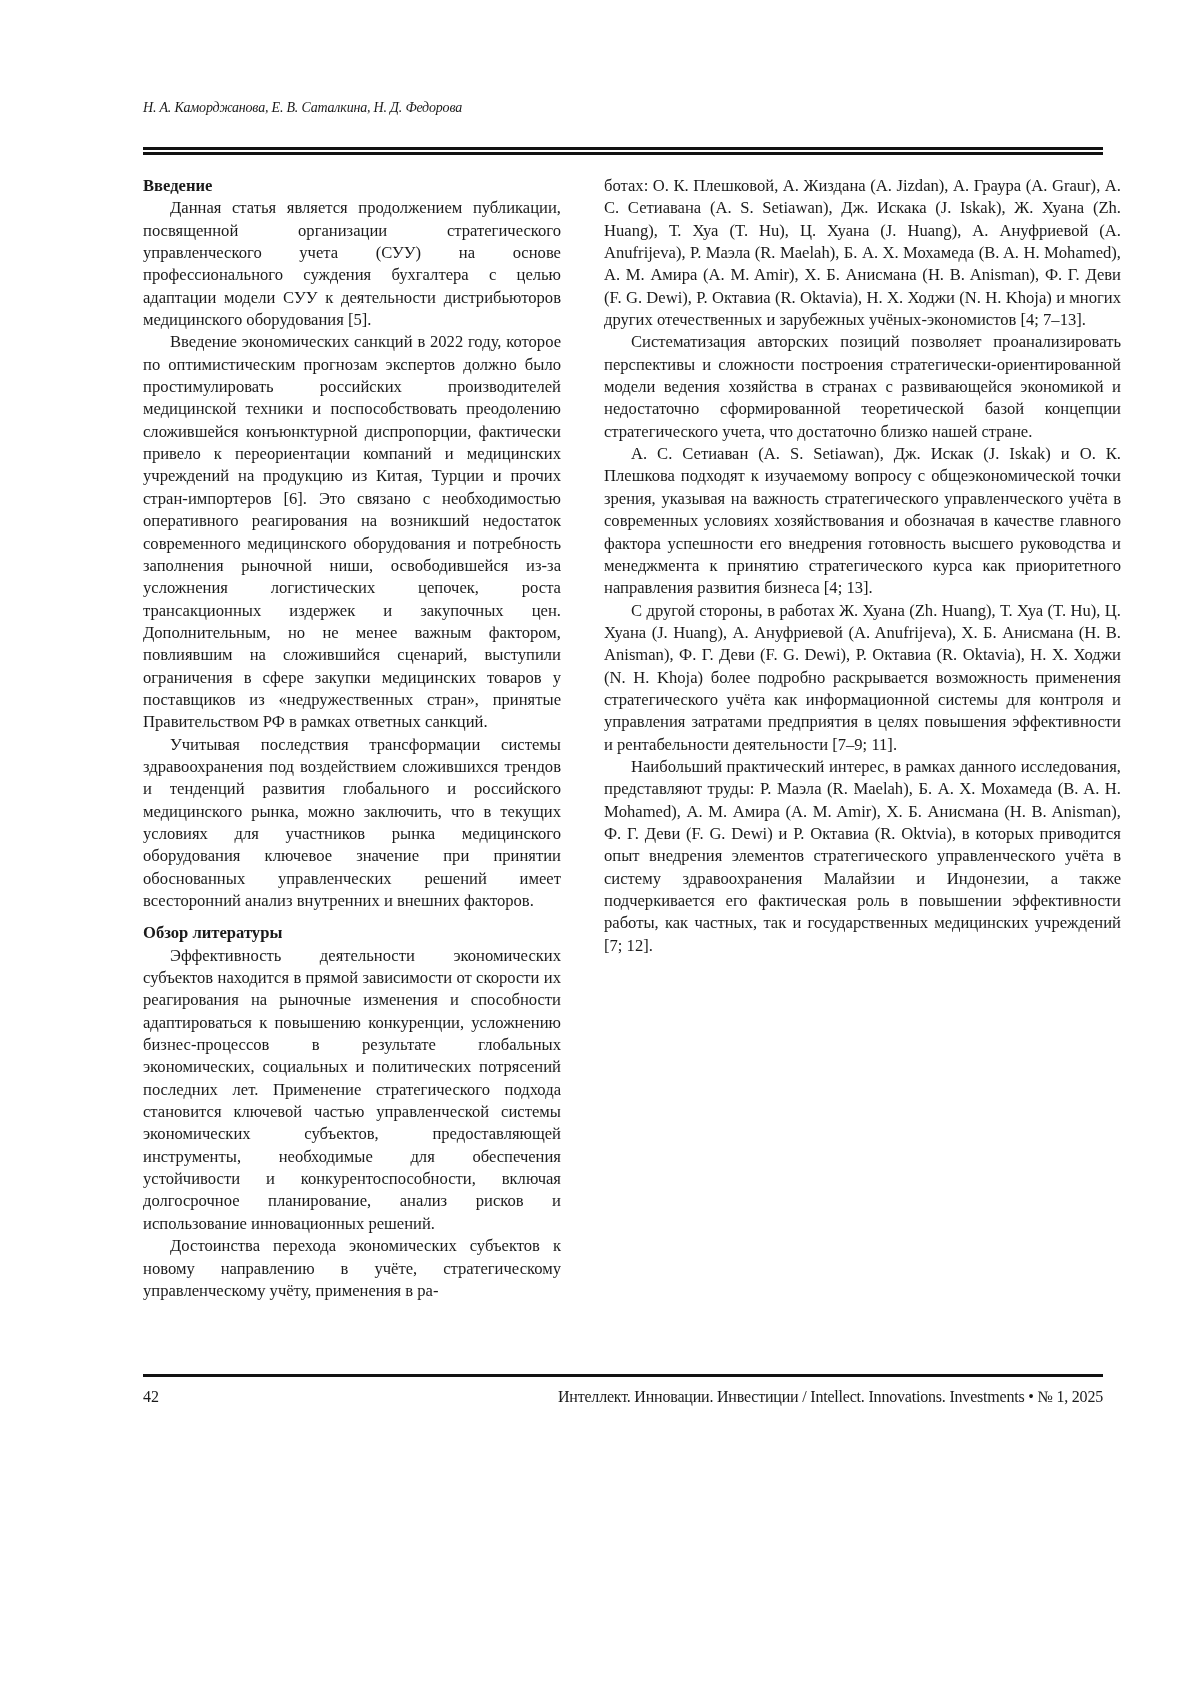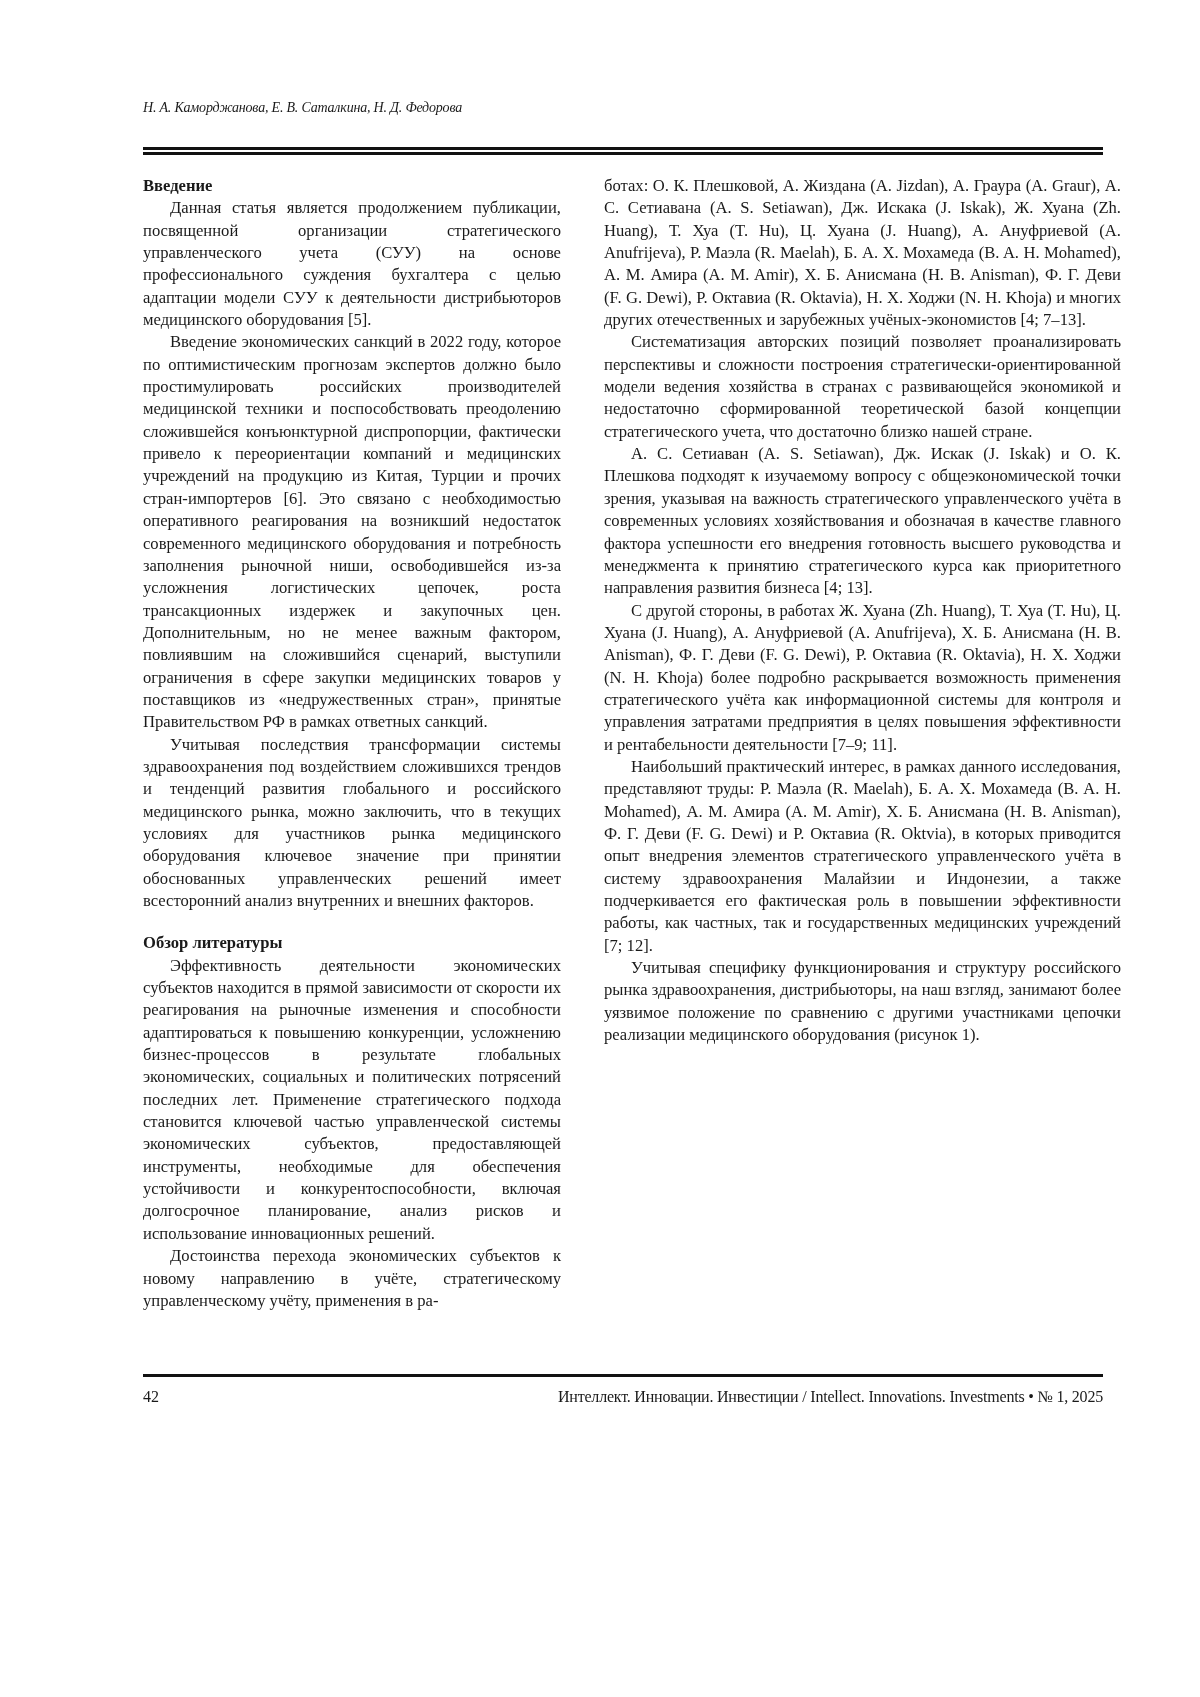--- a/index.html
+++ b/index.html
@@ -15,21 +15,21 @@
   .col {
     position: absolute; top: 175px; width: 418px;
     font-family: "Liberation Serif", serif; font-size: 16.6px; line-height: 22.35px;
     text-align: justify; hyphens: none;
   }
   .col.left { left: 143px; }
   .col.right { left: 586px; width: 517px; margin-left: 18px; }
   .col h2 {
     margin: 0; font-size: 16.6px; font-weight: bold; text-align: left; line-height: 22.35px;
   }
-  .col h2.second { margin-top: 20px; }
+  .col h2.second { margin-top: 10px; }
   .col p { margin: 0; text-indent: 27px; }
   .col p.cont { text-indent: 0; }
   .bottom-rule { position: absolute; left: 143px; width: 960px; top: 1374px; height: 3px; background: #111; }
   .footer { position: absolute; left: 143px; width: 960px; top: 1388px; height: 24px;
     font-family: "Liberation Serif", serif; font-size: 16px; }
   .page-number { position: absolute; left: 0; top: 0; }
   .journal-line { position: absolute; right: 0; top: 0; letter-spacing: -0.2px; }
 </style>
 </head>
 <body>
@@ -52,21 +52,20 @@
     <p>Эффективность деятельности экономических субъектов находится в прямой зависимости от скорости их реагирования на рыночные изменения и способности адаптироваться к повышению конкуренции, усложнению бизнес-процессов в результате глобальных экономических, социальных и политических потрясений последних лет. Применение стратегического подхода становится ключевой частью управленческой системы экономических субъектов, предоставляющей инструменты, необходимые для обеспечения устойчивости и конкурентоспособности, включая долгосрочное планирование, анализ рисков и использование инновационных решений.</p>
     <p>Достоинства перехода экономических субъектов к новому направлению в учёте, стратегическому управленческому учёту, применения в ра-</p>
   </div>
 
   <div class="col right">
     <p class="cont">ботах: О. К. Плешковой, А. Жиздана (A. Jizdan), А. Граура (A. Graur), А. С. Сетиавана (A. S. Setiawan), Дж. Искака (J. Iskak), Ж. Хуана (Zh. Huang), Т. Хуа (T. Hu), Ц. Хуана (J. Huang), А. Ануфриевой (A. Anufrijeva), Р. Маэла (R. Maelah), Б. А. Х. Мохамеда (B. A. H. Mohamed), А. М. Амира (A. M. Amir), Х. Б. Анисмана (H. B. Anisman), Ф. Г. Деви (F. G. Dewi), Р. Октавиа (R. Oktavia), Н. Х. Ходжи (N. H. Khoja) и многих других отечественных и зарубежных учёных-экономистов [4; 7–13].</p>
     <p>Систематизация авторских позиций позволяет проанализировать перспективы и сложности построения стратегически-ориентированной модели ведения хозяйства в странах с развивающейся экономикой и недостаточно сформированной теоретической базой концепции стратегического учета, что достаточно близко нашей стране.</p>
     <p>А. С. Сетиаван (A. S. Setiawan), Дж. Искак (J. Iskak) и О. К. Плешкова подходят к изучаемому вопросу с общеэкономической точки зрения, указывая на важность стратегического управленческого учёта в современных условиях хозяйствования и обозначая в качестве главного фактора успешности его внедрения готовность высшего руководства и менеджмента к принятию стратегического курса как приоритетного направления развития бизнеса [4; 13].</p>
     <p>С другой стороны, в работах Ж. Хуана (Zh. Huang), Т. Хуа (T. Hu), Ц. Хуана (J. Huang), А. Ануфриевой (A. Anufrijeva), Х. Б. Анисмана (H. B. Anisman), Ф. Г. Деви (F. G. Dewi), Р. Октавиа (R. Oktavia), Н. Х. Ходжи (N. H. Khoja) более подробно раскрывается возможность применения стратегического учёта как информационной системы для контроля и управления затратами предприятия в целях повышения эффективности и рентабельности деятельности [7–9; 11].</p>
     <p>Наибольший практический интерес, в рамках данного исследования, представляют труды: Р. Маэла (R. Maelah), Б. А. Х. Мохамеда (B. A. H. Mohamed), А. М. Амира (A. M. Amir), Х. Б. Анисмана (H. B. Anisman), Ф. Г. Деви (F. G. Dewi) и Р. Октавиа (R. Oktvia), в которых приводится опыт внедрения элементов стратегического управленческого учёта в систему здравоохранения Малайзии и Индонезии, а также подчеркивается его фактическая роль в повышении эффективности работы, как частных, так и государственных медицинских учреждений [7; 12].</p>
-    <p>Учитывая специфику функционирования и структуру российского рынка здравоохранения, дистрибьюторы, на наш взгляд, занимают более уязвимое положение по сравнению с другими участниками цепочки реализации медицинского оборудования (рисунок 1).</p>
   </div>
 
   <div class="bottom-rule"></div>
 
   <div class="footer">
     <span class="page-number">42</span>
     <span class="journal-line">Интеллект. Инновации. Инвестиции / Intellect. Innovations. Investments • № 1, 2025</span>
   </div>
 
 </div>

